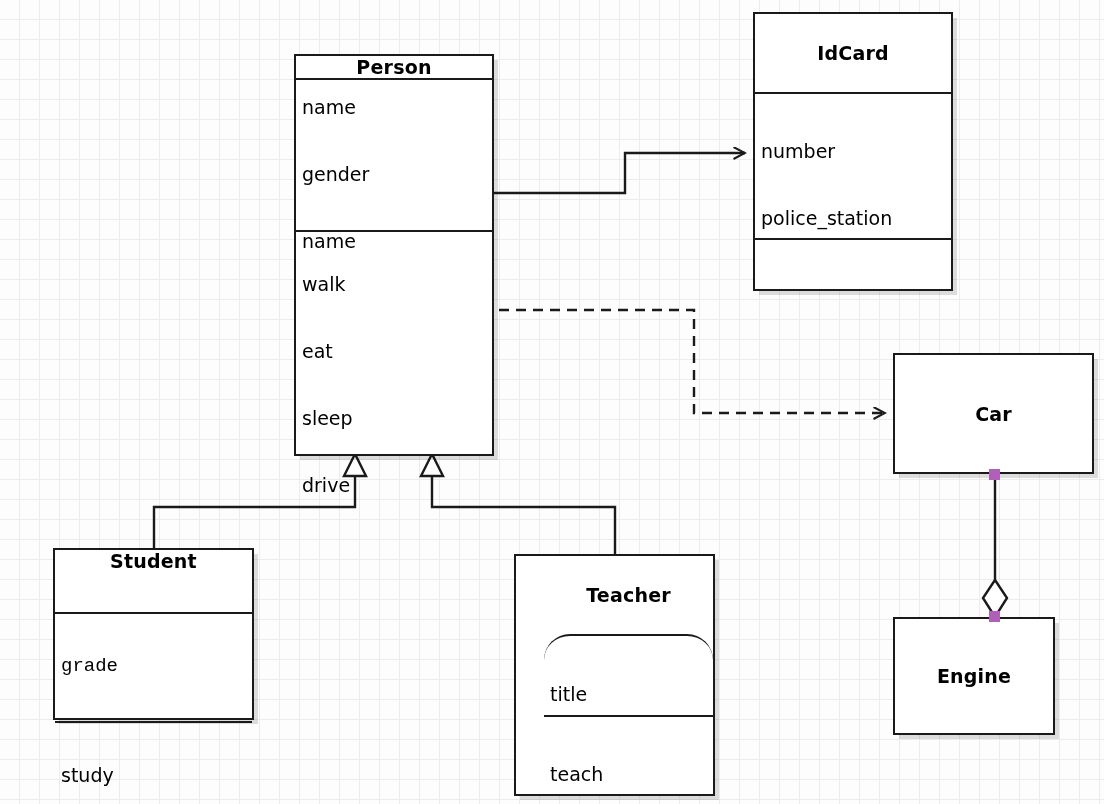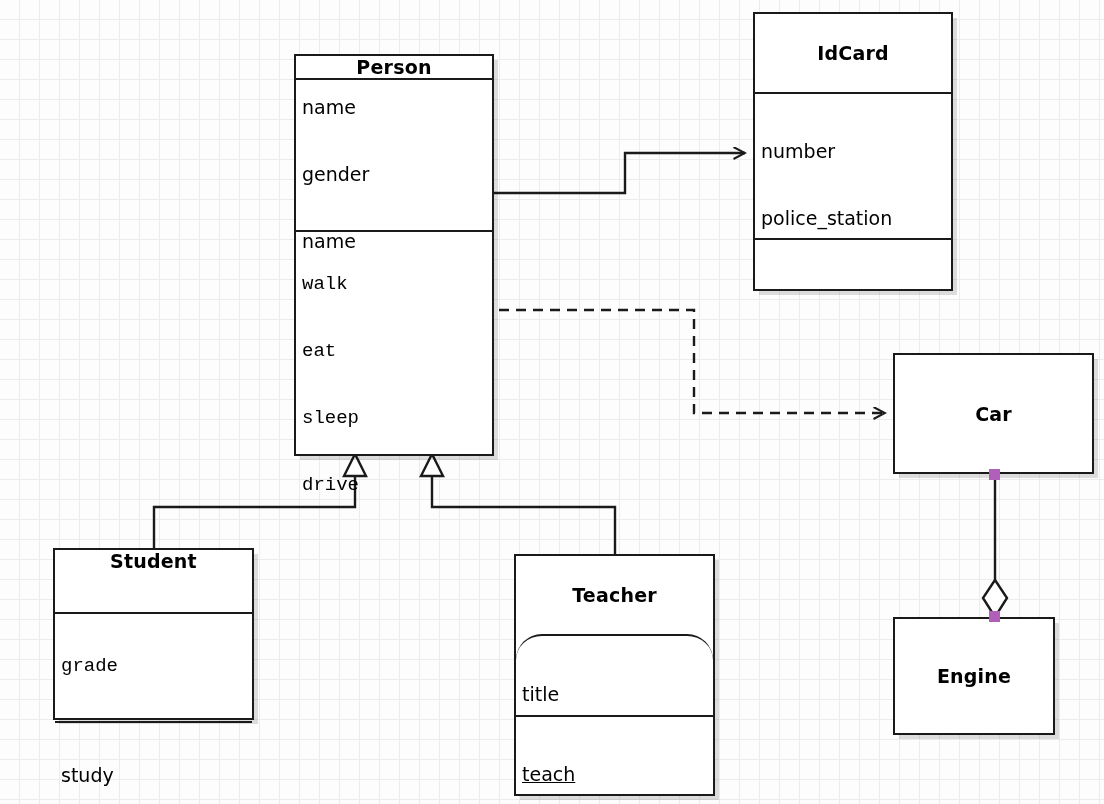--- a/index.html
+++ b/index.html
@@ -110,21 +110,21 @@
     </g>
   </svg>
 
   <div class="uml-class" style="left:294px; top:54px; width:200px; height:402px;">
     <div class="compartment cls-title" style="height:78px;">Person</div>
     <div class="compartment member-list" style="height:152px;">
       <div class="member">name</div>
       <div class="member">gender</div>
       <div class="member">name</div>
     </div>
-    <div class="compartment member-list" style="flex:1;font-family:Liberation Mono, monospace;">
+    <div class="compartment member-list" style="flex:1;">
       <div class="member">walk</div>
       <div class="member">eat</div>
       <div class="member">sleep</div>
       <div class="member">drive</div>
     </div>
   </div>
 
   <div class="uml-class" style="left:753px; top:12px; width:200px; height:279px;">
     <div class="compartment cls-title" style="height:78px;">IdCard</div>
     <div class="compartment member-list" style="height:146px;">
@@ -137,26 +137,26 @@
   <div class="uml-class" style="left:53px; top:548px; width:201px; height:172px;gap:40px;">
     <div class="compartment cls-title" style="height:78px;">Student</div>
     <div class="compartment member-list" style="height:81px;font-family:Liberation Mono, monospace;">
       <div class="member">grade</div>
     </div>
     <div class="compartment member-list" style="flex:1;">
       <div class="member">study</div>
     </div>
   </div>
 
-  <div class="uml-class" style="left:514px; top:554px; width:201px; height:242px;">
+  <div class="uml-class" style="left:514px; top:554px; width:201px; height:242px;padding-left:28px;">
     <div class="compartment cls-title" style="height:78px;">Teacher</div>
     <div class="compartment member-list" style="height:81px;border-radius:26px;">
       <div class="member">title</div>
     </div>
-    <div class="compartment member-list" style="flex:1;text-decoration:underline;">
+    <div class="compartment member-list" style="flex:1;">
       <div class="member">teach</div>
     </div>
   </div>
 
   <div class="uml-class" style="left:893px; top:353px; width:201px; height:121px;text-align:right;">
     <div class="compartment cls-title" style="flex:1;">Car</div>
   </div>
 
   <div class="uml-class" style="left:893px; top:617px; width:162px; height:118px;">
     <div class="compartment cls-title" style="flex:1;">Engine</div>

